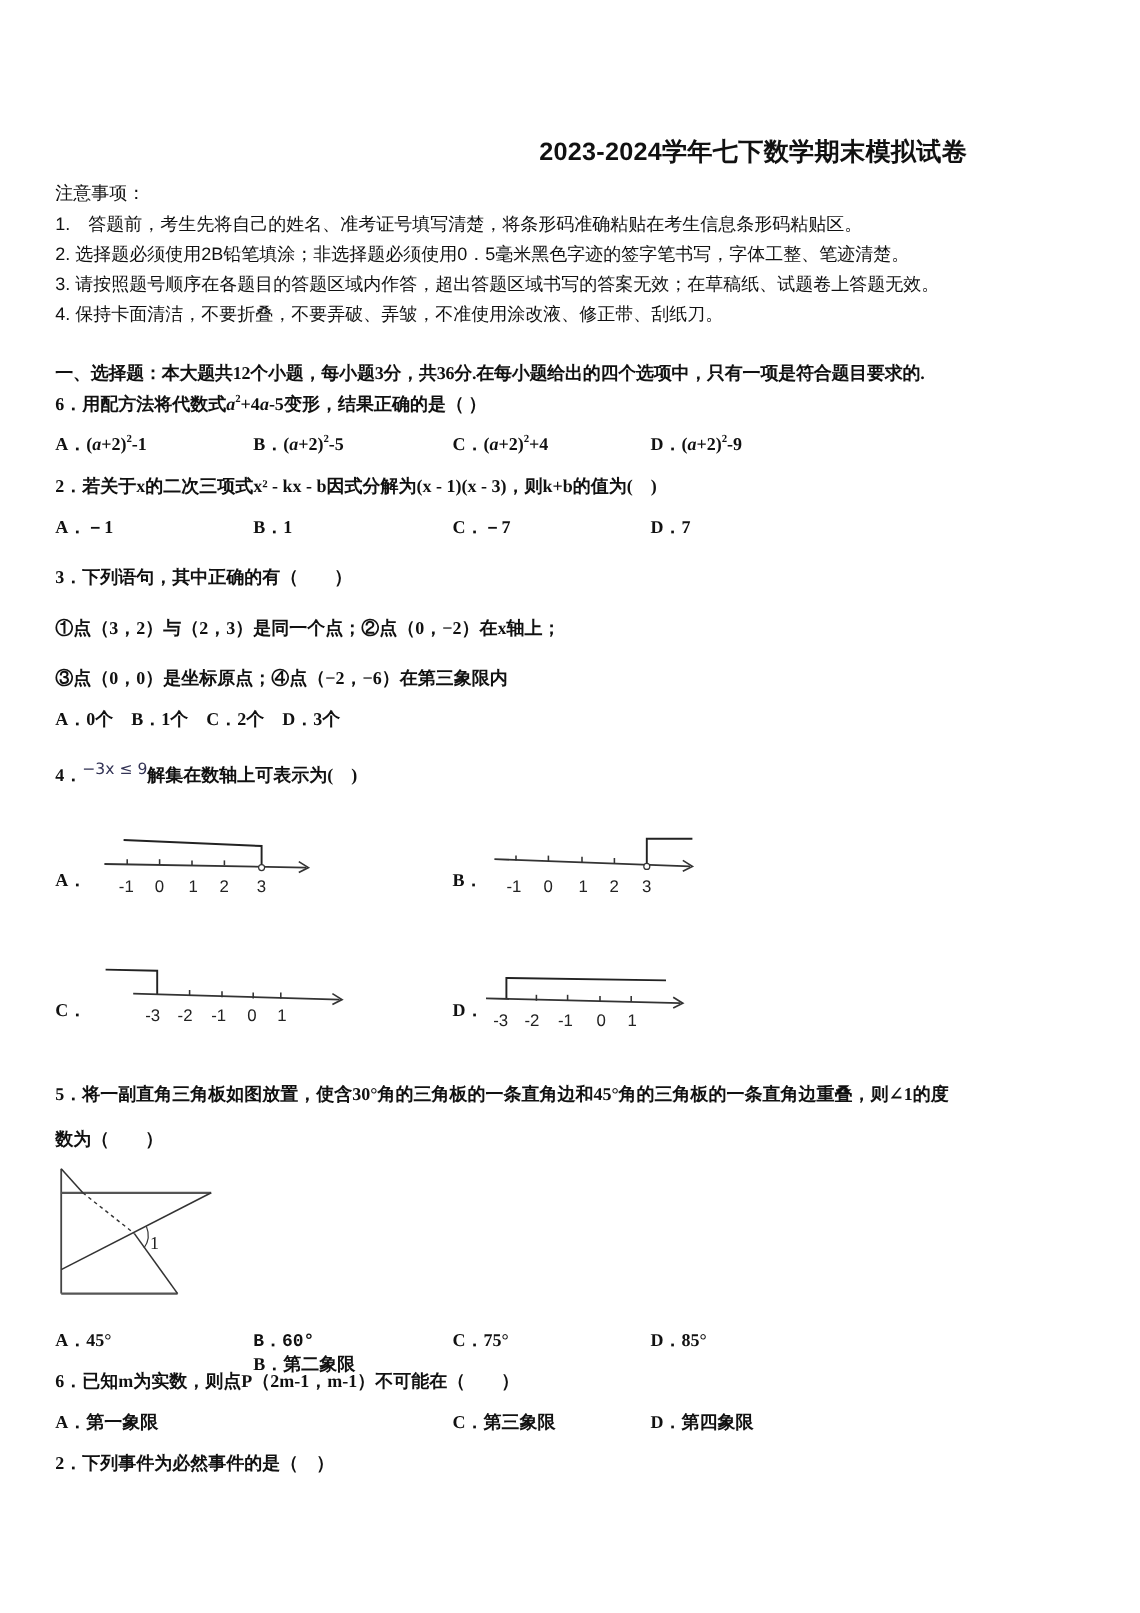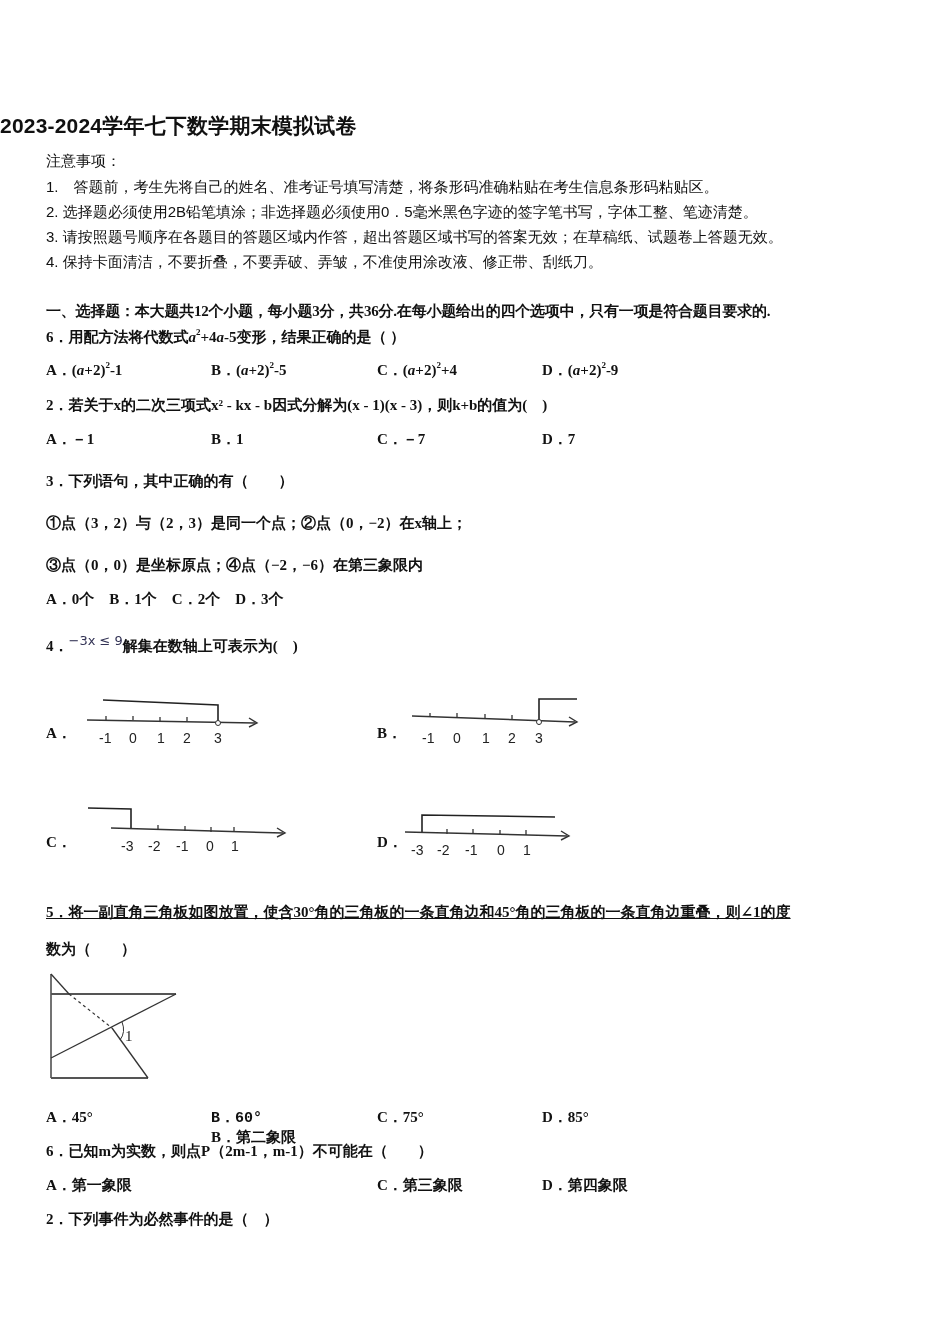--- a/index.html
+++ b/index.html
@@ -1,19 +1,19 @@
 <!DOCTYPE html>
 <html><head>
 <meta charset="utf-8">
 <style>
   html, body { margin: 0; padding: 0; background: #ffffff; }
   body { width: 950px; height: 1344px; position: relative; overflow: hidden;
          font-family: "Liberation Serif", "DejaVu Serif", serif; color: #111; }
   .abs { position: absolute; white-space: nowrap; }
-  .title { left: 0; width: 806px; top: 112px; text-align: left; font-family: "Liberation Sans", "DejaVu Sans", sans-serif;
+  .title { left: 0; width: 806px; top: 112px; text-align: right; font-family: "Liberation Sans", "DejaVu Sans", sans-serif;
            font-weight: bold; font-size: 21px; letter-spacing: 0.2px; }
   .line { font-size: 15px; font-weight: bold; left: 46px; }
   .sans { font-family: "Liberation Sans", "DejaVu Sans", sans-serif; font-weight: normal; }
   .opt { position: absolute; font-size: 15px; font-weight: bold; white-space: nowrap; }
   sup { font-size: 9px; vertical-align: 7px; line-height: 0; }
   i { font-style: italic; }
   .ineq { font-family: "DejaVu Sans", sans-serif; font-size: 13px; color: #335; font-weight: normal; position: relative; top: -6px; }
   svg { position: absolute; overflow: visible; }
   .nl-label { font-family: "Liberation Sans", "DejaVu Sans", sans-serif; font-size: 14px; fill: #222; }
 </style>
@@ -120,21 +120,21 @@
     <line x1="95" y1="20" x2="95" y2="25"></line>
       <line x1="121" y1="20" x2="121" y2="25"></line>
   </g>
   <text class="nl-label" x="6" y="45">-3</text>
     <text class="nl-label" x="32" y="45">-2</text>
   <text class="nl-label" x="60" y="45">-1</text>
     <text class="nl-label" x="92" y="45">0</text>
     <text class="nl-label" x="118" y="45">1</text>
 </svg>
 
-<div class="abs line" style="top:903px;font-size:15px;text-decoration:underline;">5．将一副直角三角板如图放置，使含30°角的三角板的一条直角边和45°角的三角板的一条直角边重叠，则∠1的度</div>
+<div class="abs line" style="top:903px;font-size:15px;">5．将一副直角三角板如图放置，使含30°角的三角板的一条直角边和45°角的三角板的一条直角边重叠，则∠1的度</div>
 <div class="abs line" style="top:940px;">数为（　　）</div>
 
 <svg style="left:46px;top:972px;" width="140" height="110">
 
   <line x1="5" y1="2" x2="5" y2="106" stroke="#444" stroke-width="1.5"></line>
 
   <line x1="5" y1="22" x2="130" y2="22" stroke="#555" stroke-width="1.8"></line>
 
   <line x1="5" y1="106" x2="102" y2="106" stroke="#555" stroke-width="1.8"></line>
 

